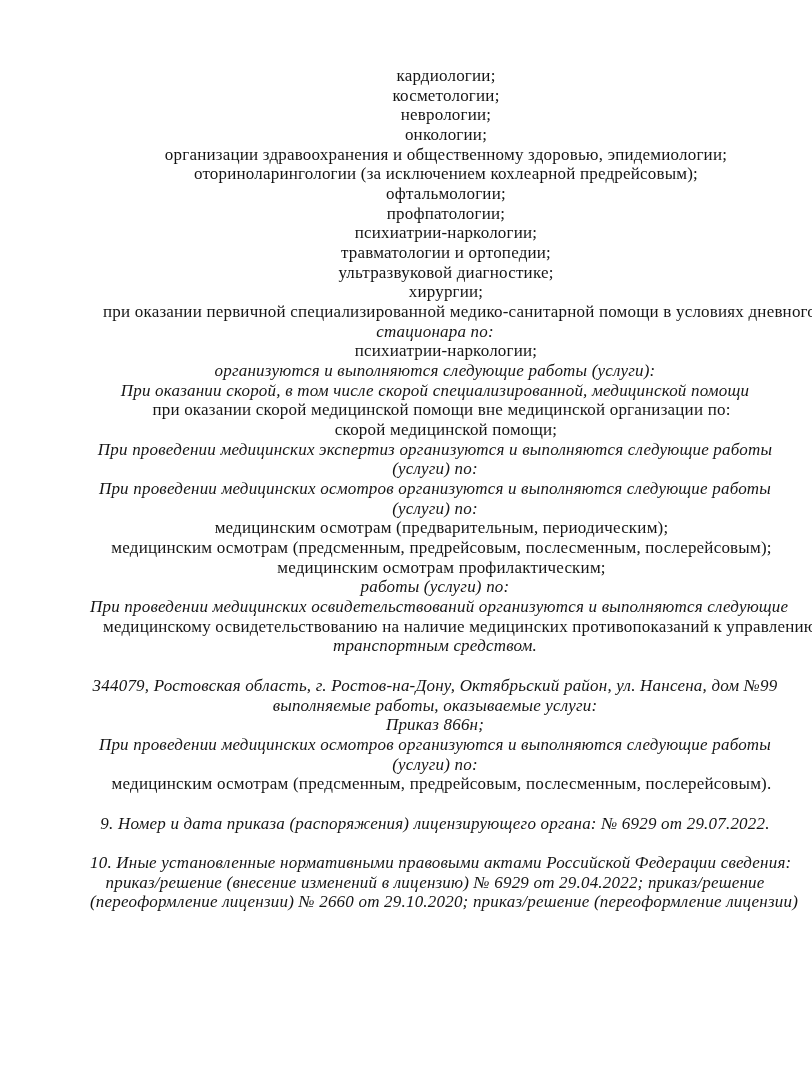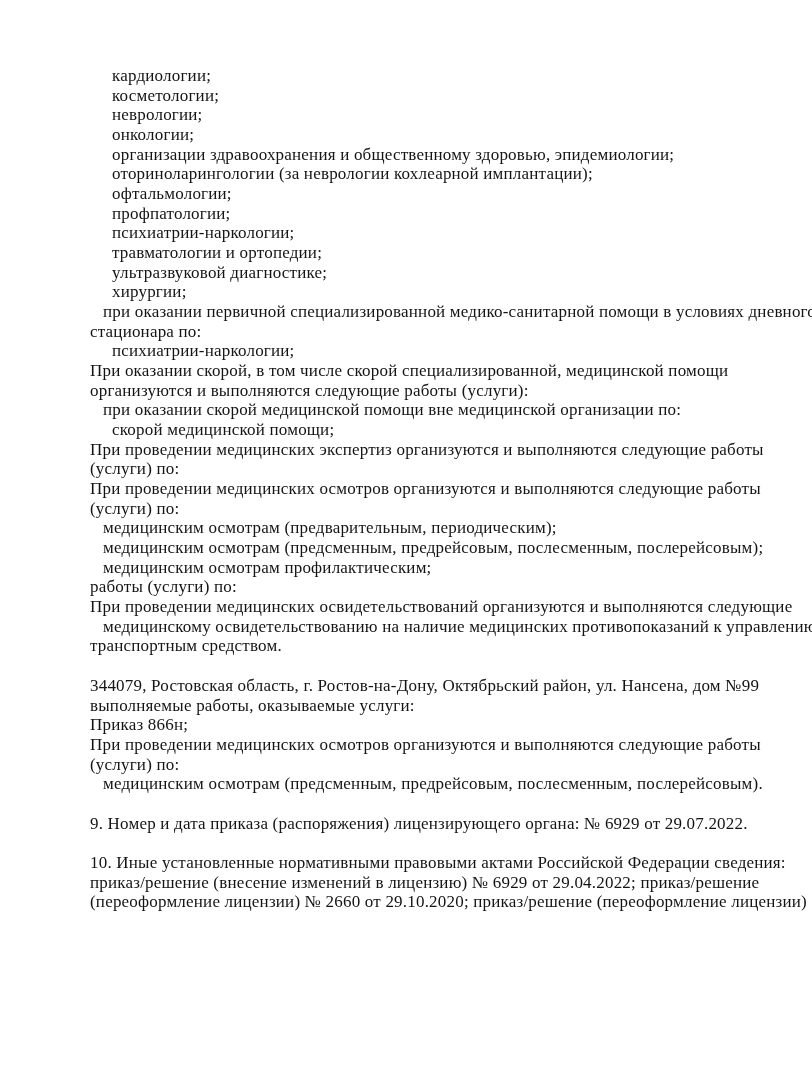--- a/index.html
+++ b/index.html
@@ -17,52 +17,53 @@
   }
   .doc {
     position: absolute;
     top: 66px;
     left: 90px;
     width: 690px;
     font-size: 17px;
     line-height: 19.67px;
     letter-spacing: 0.2px;
     color: #141414;
+    text-align: center;
     -webkit-font-smoothing: antialiased;
   }
   .line {
     white-space: nowrap;
     min-height: 19.67px;
   }
-  .indent-0 { padding-left: 0; }
+  .indent-0 { padding-left: 0; font-style: italic; }
   .indent-1 { padding-left: 13px; }
   .indent-2 { padding-left: 22px; }
 </style>
 </head>
 <body>
 
 <div class="page">
   <div class="doc" id="doc" style="color: rgb(20, 20, 20);">
       <div class="line indent-2">кардиологии;</div>
       <div class="line indent-2">косметологии;</div>
       <div class="line indent-2">неврологии;</div>
       <div class="line indent-2">онкологии;</div>
       <div class="line indent-2">организации здравоохранения и общественному здоровью, эпидемиологии;</div>
-      <div class="line indent-2">оториноларингологии (за неврологии кохлеарной имплантации);</div>
+      <div class="line indent-2">оториноларингологии (за исключением кохлеарной предрейсовым);</div>
       <div class="line indent-2">офтальмологии;</div>
       <div class="line indent-2">профпатологии;</div>
       <div class="line indent-2">психиатрии-наркологии;</div>
       <div class="line indent-2">травматологии и ортопедии;</div>
       <div class="line indent-2">ультразвуковой диагностике;</div>
       <div class="line indent-2">хирургии;</div>
       <div class="line indent-1">при оказании первичной специализированной медико-санитарной помощи в условиях дневного</div>
       <div class="line indent-0">стационара по:</div>
       <div class="line indent-2">психиатрии-наркологии;</div>
+      <div class="line indent-0">организуются и выполняются следующие работы (услуги):</div>
       <div class="line indent-0">При оказании скорой, в том числе скорой специализированной, медицинской помощи</div>
-      <div class="line indent-0">организуются и выполняются следующие работы (услуги):</div>
       <div class="line indent-1">при оказании скорой медицинской помощи вне медицинской организации по:</div>
       <div class="line indent-2">скорой медицинской помощи;</div>
       <div class="line indent-0">При проведении медицинских экспертиз организуются и выполняются следующие работы</div>
       <div class="line indent-0">(услуги) по:</div>
       <div class="line indent-0">При проведении медицинских осмотров организуются и выполняются следующие работы</div>
       <div class="line indent-0">(услуги) по:</div>
       <div class="line indent-1">медицинским осмотрам (предварительным, периодическим);</div>
       <div class="line indent-1">медицинским осмотрам (предсменным, предрейсовым, послесменным, послерейсовым);</div>
       <div class="line indent-1">медицинским осмотрам профилактическим;</div>
       <div class="line indent-0">работы (услуги) по:</div>

